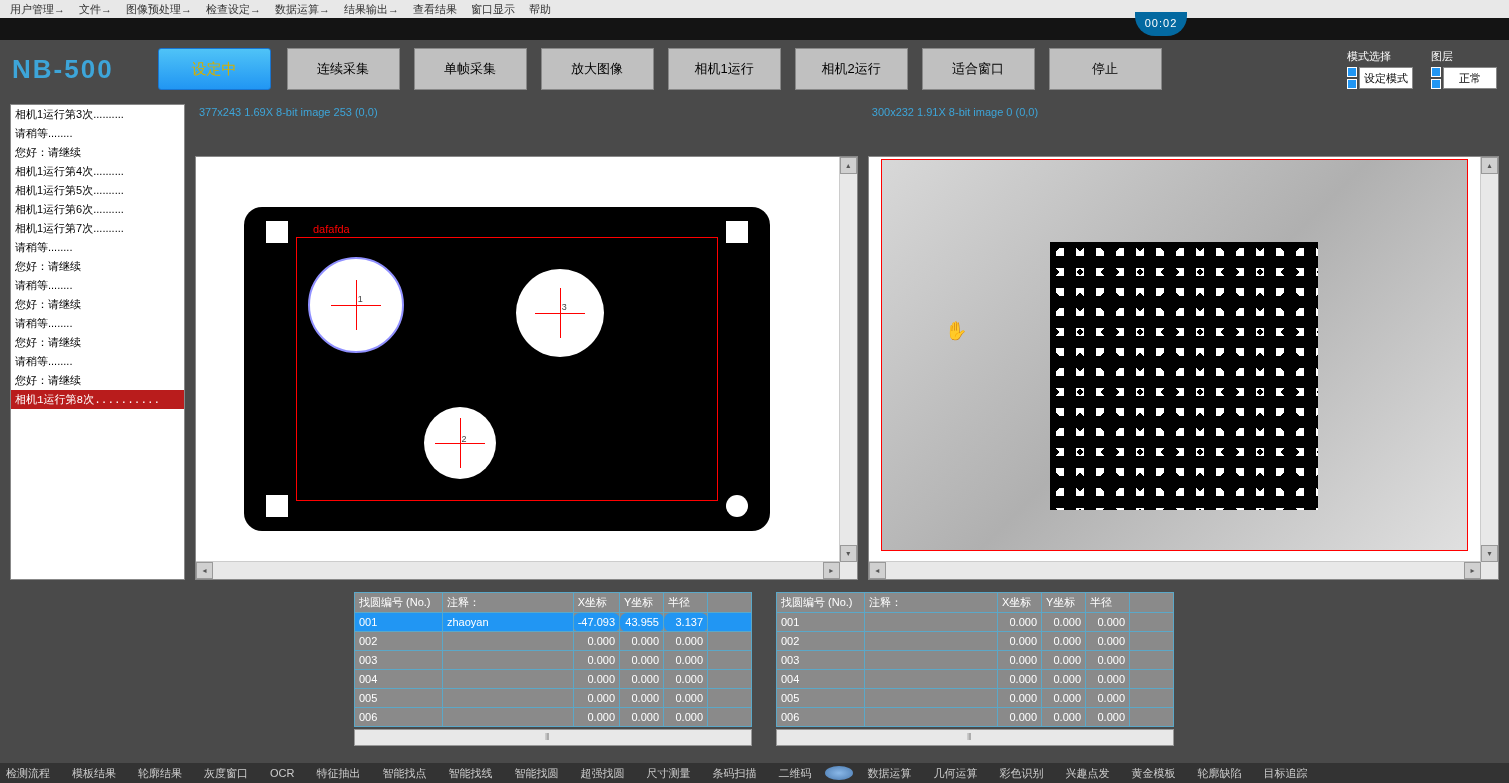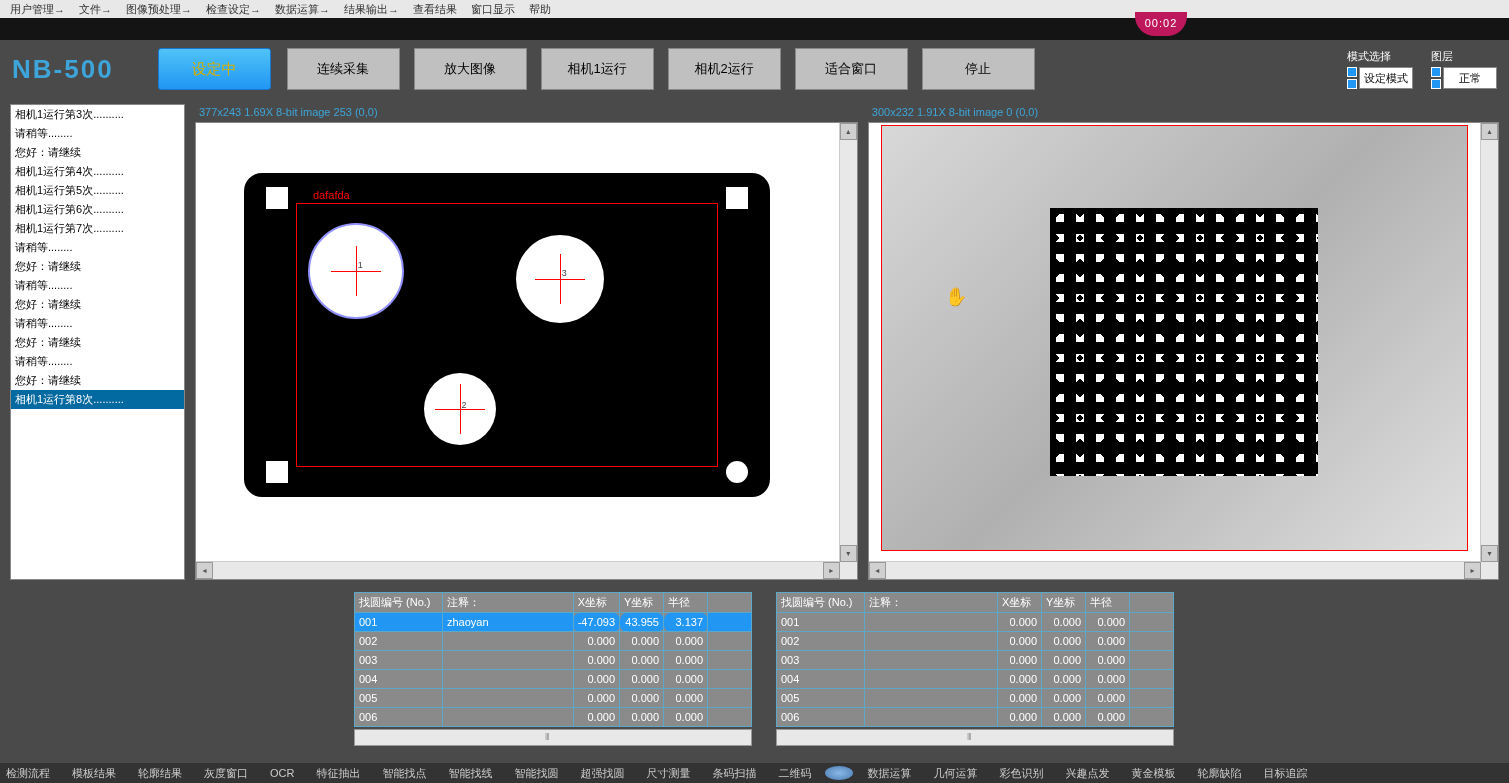--- a/index.html
+++ b/index.html
@@ -2,43 +2,43 @@
 <html><head>
 <meta charset="utf-8">
 <style>
 * { margin:0; padding:0; box-sizing:border-box; font-family:"Microsoft YaHei",Arial,sans-serif; }
 body { width:1509px; height:783px; background:#4a4a4a; overflow:hidden; font-size:12px; }
 
 .menubar { height:18px; background:#e8e8e8; padding:0 4px; display:flex; gap:2px; color:#333; font-size:11px; align-items:center; }
 .menubar span { padding:0 6px; cursor:pointer; }
 
 .header { height:22px; background:#141414; position:relative; }
-.timer-badge { position:absolute; right:322px; top:-6px; width:52px; height:24px; background:#be185d; border-radius:0 0 20px 20px; color:#fff; text-align:center; line-height:22px; font-size:11px; letter-spacing:1px; }
+.timer-badge { position:absolute; right:322px; top:-6px; width:52px; height:24px; background:#0369a1; border-radius:0 0 20px 20px; color:#fff; text-align:center; line-height:22px; font-size:11px; letter-spacing:1px; }
 
 .toolbar { height:58px; background:#4a4a4a; display:flex; align-items:center; padding:0 12px; gap:16px; }
 .logo { color:#3da5d9; font-size:26px; font-weight:bold; letter-spacing:2px; margin-right:28px; font-family:Arial; }
 .btn-main { width:113px; height:42px; background:linear-gradient(#4fc3f7,#2196f3); border:1px solid #1976d2; color:#d4af00; font-size:15px; cursor:pointer; border-radius:3px; }
 .btn-tool { width:113px; height:42px; background:#c0c0c0; border:1px solid #888; color:#000; font-size:13px; cursor:pointer; }
 .mode-group { margin-left:auto; display:flex; gap:18px; }
 .mode-col { display:flex; flex-direction:column; gap:3px; }
 .mode-label { color:#fff; font-size:11px; }
 .mode-row { display:flex; align-items:center; gap:2px; }
 .radio-stack { display:flex; flex-direction:column; gap:2px; }
 .radio { width:10px; height:10px; background:#2196f3; border:1px solid #fff; }
 .mode-sel { width:54px; height:22px; background:#fff; border:1px solid #888; font-size:11px; text-align:center; line-height:20px; }
 
 .workspace { display:flex; height:488px; padding:6px 10px; gap:10px; }
 .log-panel { width:175px; background:#fff; border:1px solid #888; overflow-y:auto; font-size:11px; position:relative; }
 .log-panel::-webkit-scrollbar { width:16px; }
 .log-panel::-webkit-scrollbar-track { background:#e8e8e8; }
 .log-panel::-webkit-scrollbar-thumb { background:#c0c0c0; border:1px solid #999; }
 .log-item { padding:2px 4px; white-space:nowrap; }
-.log-item.sel { background:#0369a1; color:#fff; }
-
-.view-wrap { flex:1; display:flex; flex-direction:column; }
+.log-item.sel { background:#b91c1c; color:#fff;font-family:Liberation Mono, monospace; }
+
+.view-wrap { flex:1; display:flex; flex-direction:column;gap:34px; }
 .view-info { color:#3da5d9; font-size:11px; padding:2px 0 4px 4px; }
 .view-box { flex:1; background:#fff; border:1px solid #888; position:relative; overflow:hidden; }
 .view-box::after { content:''; position:absolute; right:0; top:0; bottom:17px; width:17px; background:#e8e8e8; border-left:1px solid #ccc; }
 .view-box::before { content:''; position:absolute; left:0; right:0; bottom:0; height:17px; background:#e8e8e8; border-top:1px solid #ccc; }
 .scroll-btn { position:absolute; width:17px; height:17px; background:#d0d0d0; border:1px solid #999; z-index:5; font-size:8px; text-align:center; line-height:15px; color:#555; }
 
 .canvas1 { position:absolute; left:48px; top:50px; width:526px; height:324px; background:#fff; }
 .plate { position:absolute; left:0; top:0; width:526px; height:324px; background:#000; border-radius:18px; }
 .corner { position:absolute; width:22px; height:22px; background:#fff; }
 .corner.tl{left:22px;top:14px} .corner.tr{right:22px;top:14px} .corner.bl{left:22px;bottom:14px}
@@ -96,20 +96,21 @@
 
 <div class="header">
   <div class="timer-badge">00:02</div>
 </div>
 
 <div class="toolbar">
   <div class="logo">NB-500</div>
   <button class="btn-main">设定中</button>
   <div id="tool-btns" style="display:flex;gap:14px">
       <button class="btn-tool">连续采集</button>
+      <button class="btn-tool">单帧采集</button>
       <button class="btn-tool">放大图像</button>
       <button class="btn-tool">相机1运行</button>
       <button class="btn-tool">相机2运行</button>
       <button class="btn-tool">适合窗口</button>
       <button class="btn-tool">停止</button>
     </div>
   <div class="mode-group">
     <div class="mode-col">
       <div class="mode-label">模式选择</div>
       <div class="mode-row">

